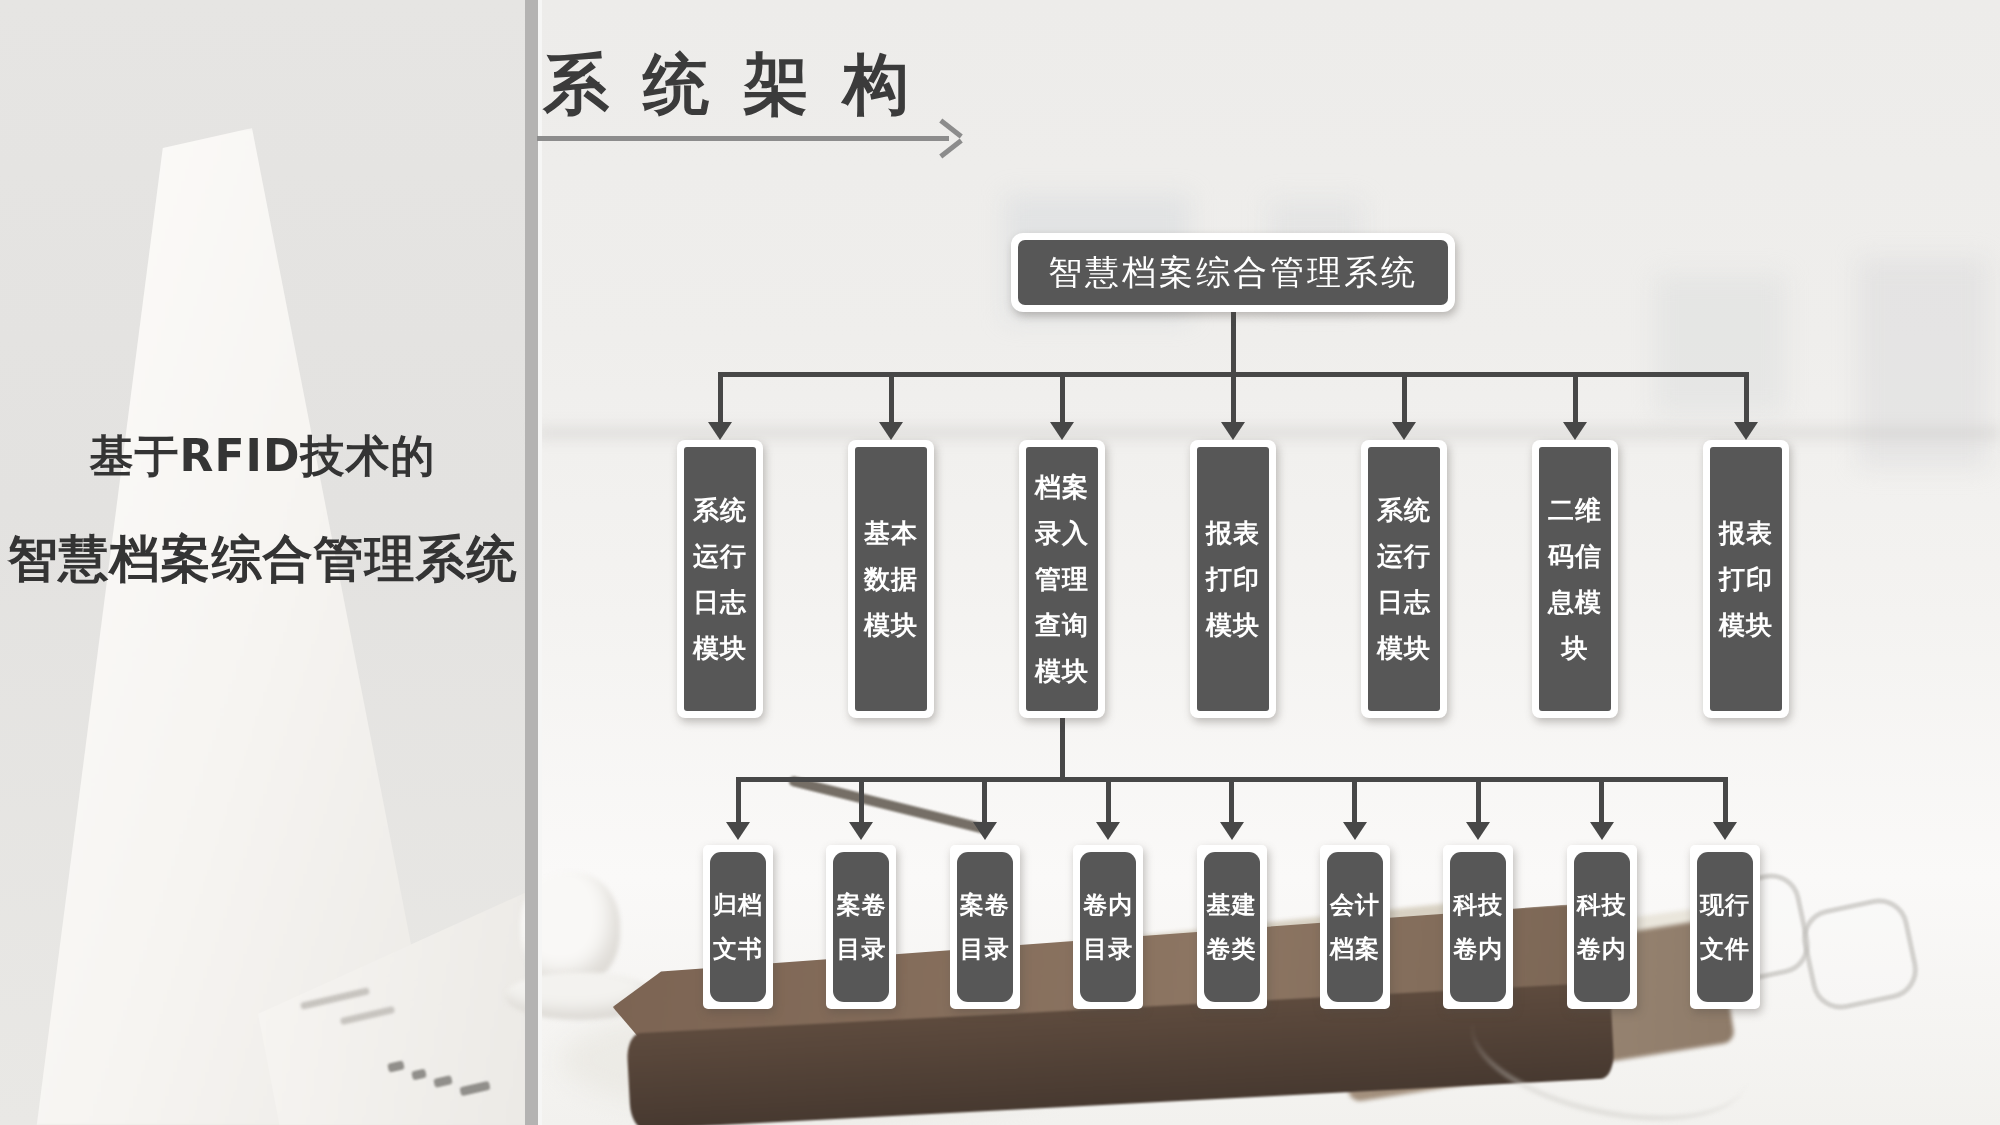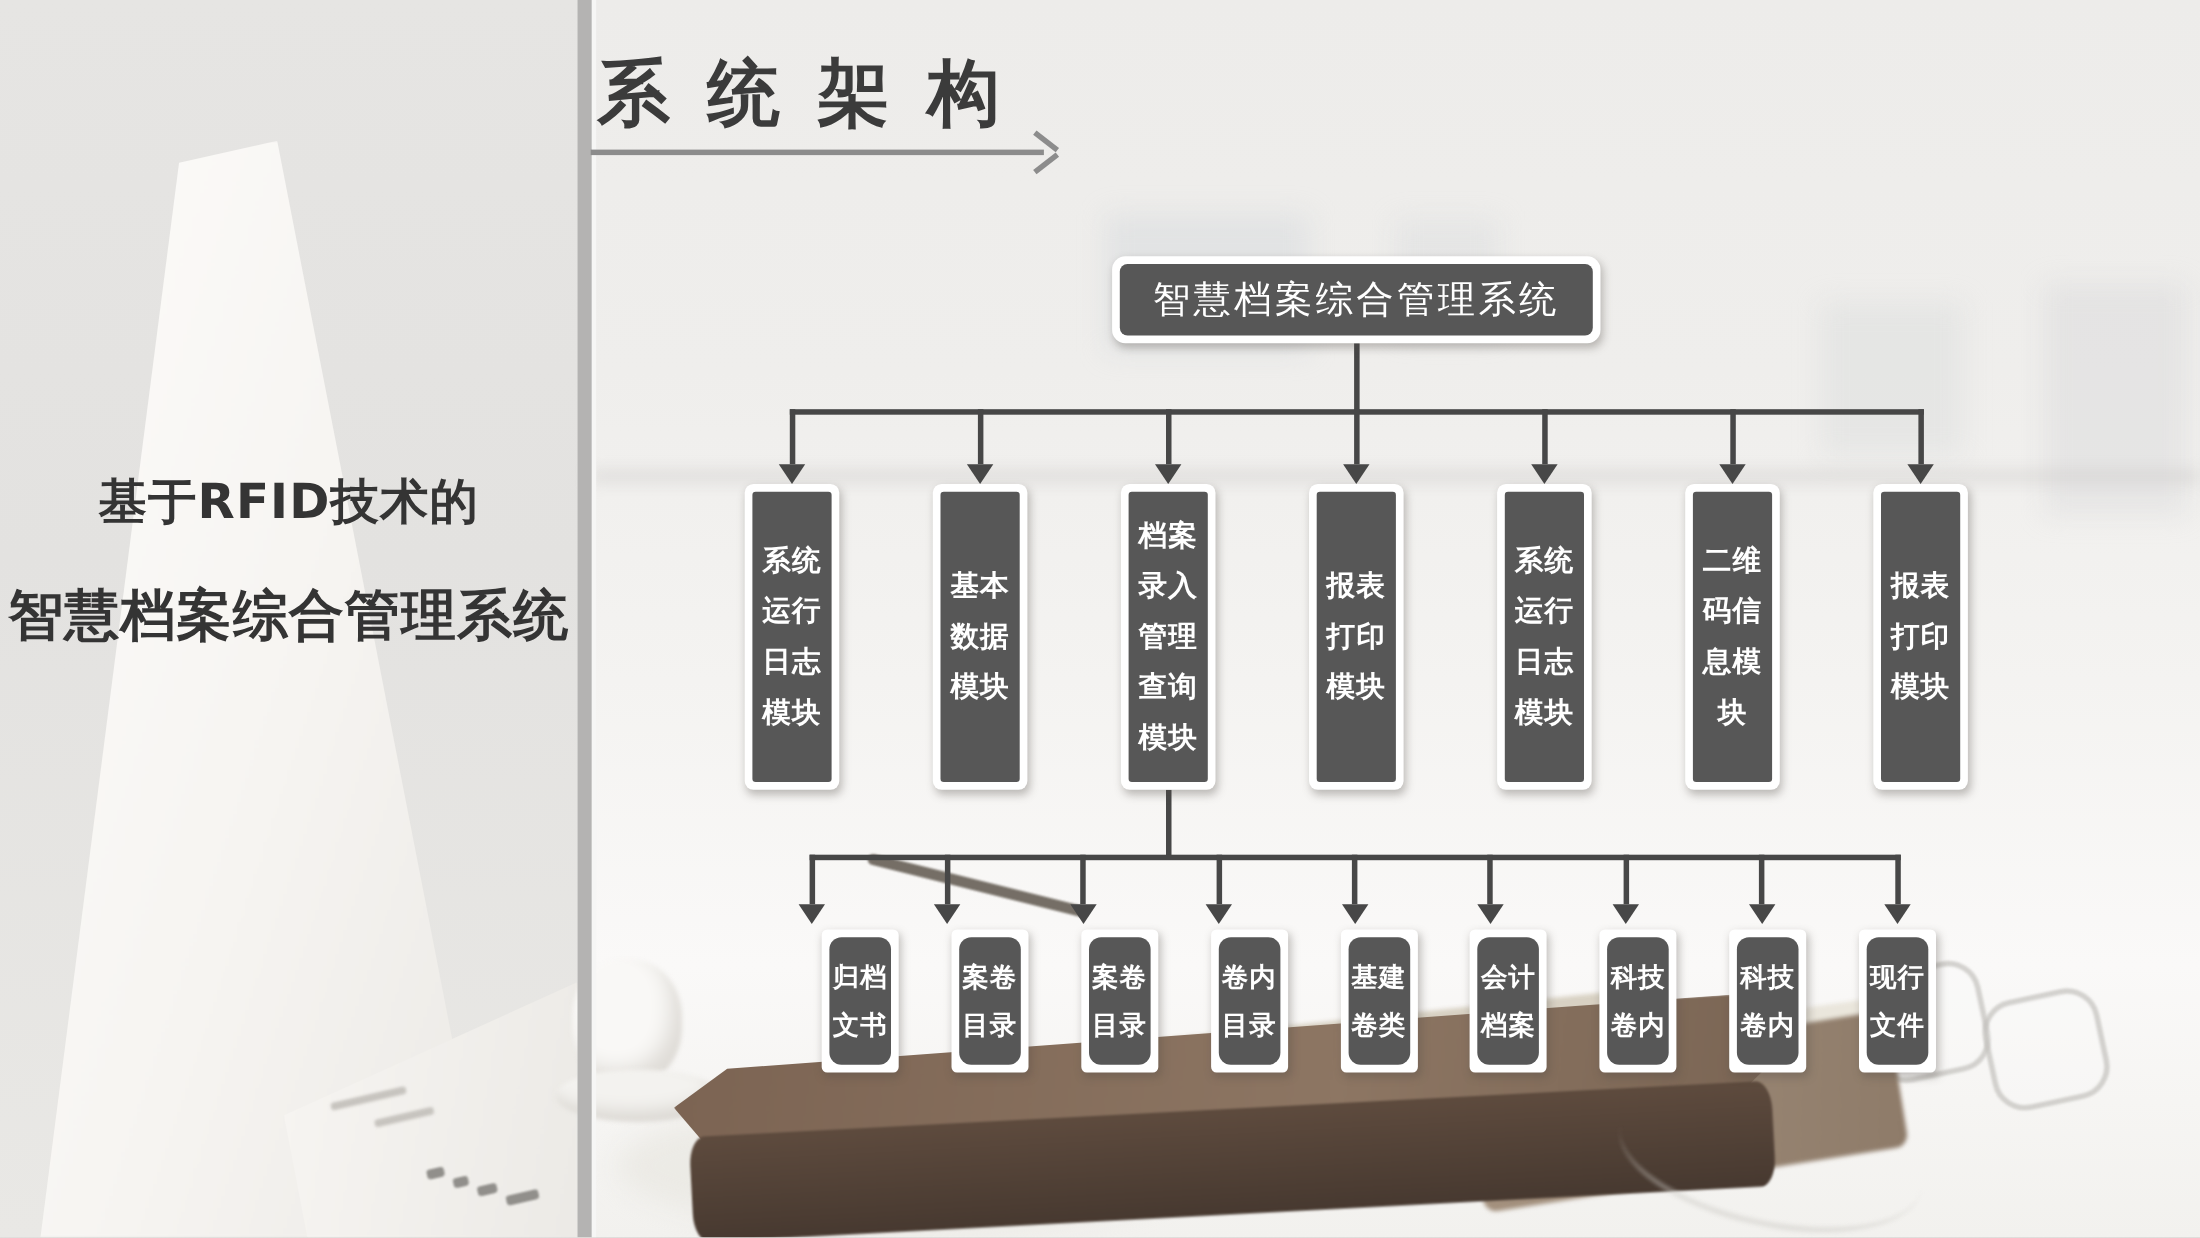--- a/index.html
+++ b/index.html
@@ -62,21 +62,21 @@
   .inner{flex:1;margin:7px;background:#575757;color:#ffffff;display:flex;align-items:center;justify-content:center;}
   .root-box{position:absolute;left:1011px;top:233px;width:444px;height:79px;border-radius:12px;z-index:6;}
   .root-box .inner{border-radius:7px;font-size:34px;letter-spacing:3px;white-space:nowrap;}
   .row{position:absolute;display:flex;justify-content:space-between;z-index:6;}
   .row-l1{left:677px;top:440px;width:1112px;height:278px;}
   .row-l2{left:703px;top:845px;width:1057px;height:130px;}
   .t-col{width:86px;height:278px;border-radius:8px;}
   .t-col .inner{border-radius:3px;}
   .t-col .txt{display:block;width:56px;font-size:26px;font-weight:bold;line-height:46px;
     letter-spacing:1px;word-break:break-all;text-align:center;}
-  .b-col{width:70px;height:130px;border-radius:5px;margin-left:44px;}
+  .b-col{width:70px;height:164px;border-radius:5px;}
   .b-col .inner{border-radius:11px;}
   .b-col .txt{display:block;width:52px;font-size:24px;font-weight:bold;line-height:44px;
     letter-spacing:1px;word-break:break-all;text-align:center;}
   
   .cline{position:absolute;background:#474747;z-index:4;}
   .ahead{position:absolute;width:0;height:0;border-left:12px solid transparent;
     border-right:12px solid transparent;border-top:18px solid #474747;z-index:4;}
 </style>
 </head>
 <body>

